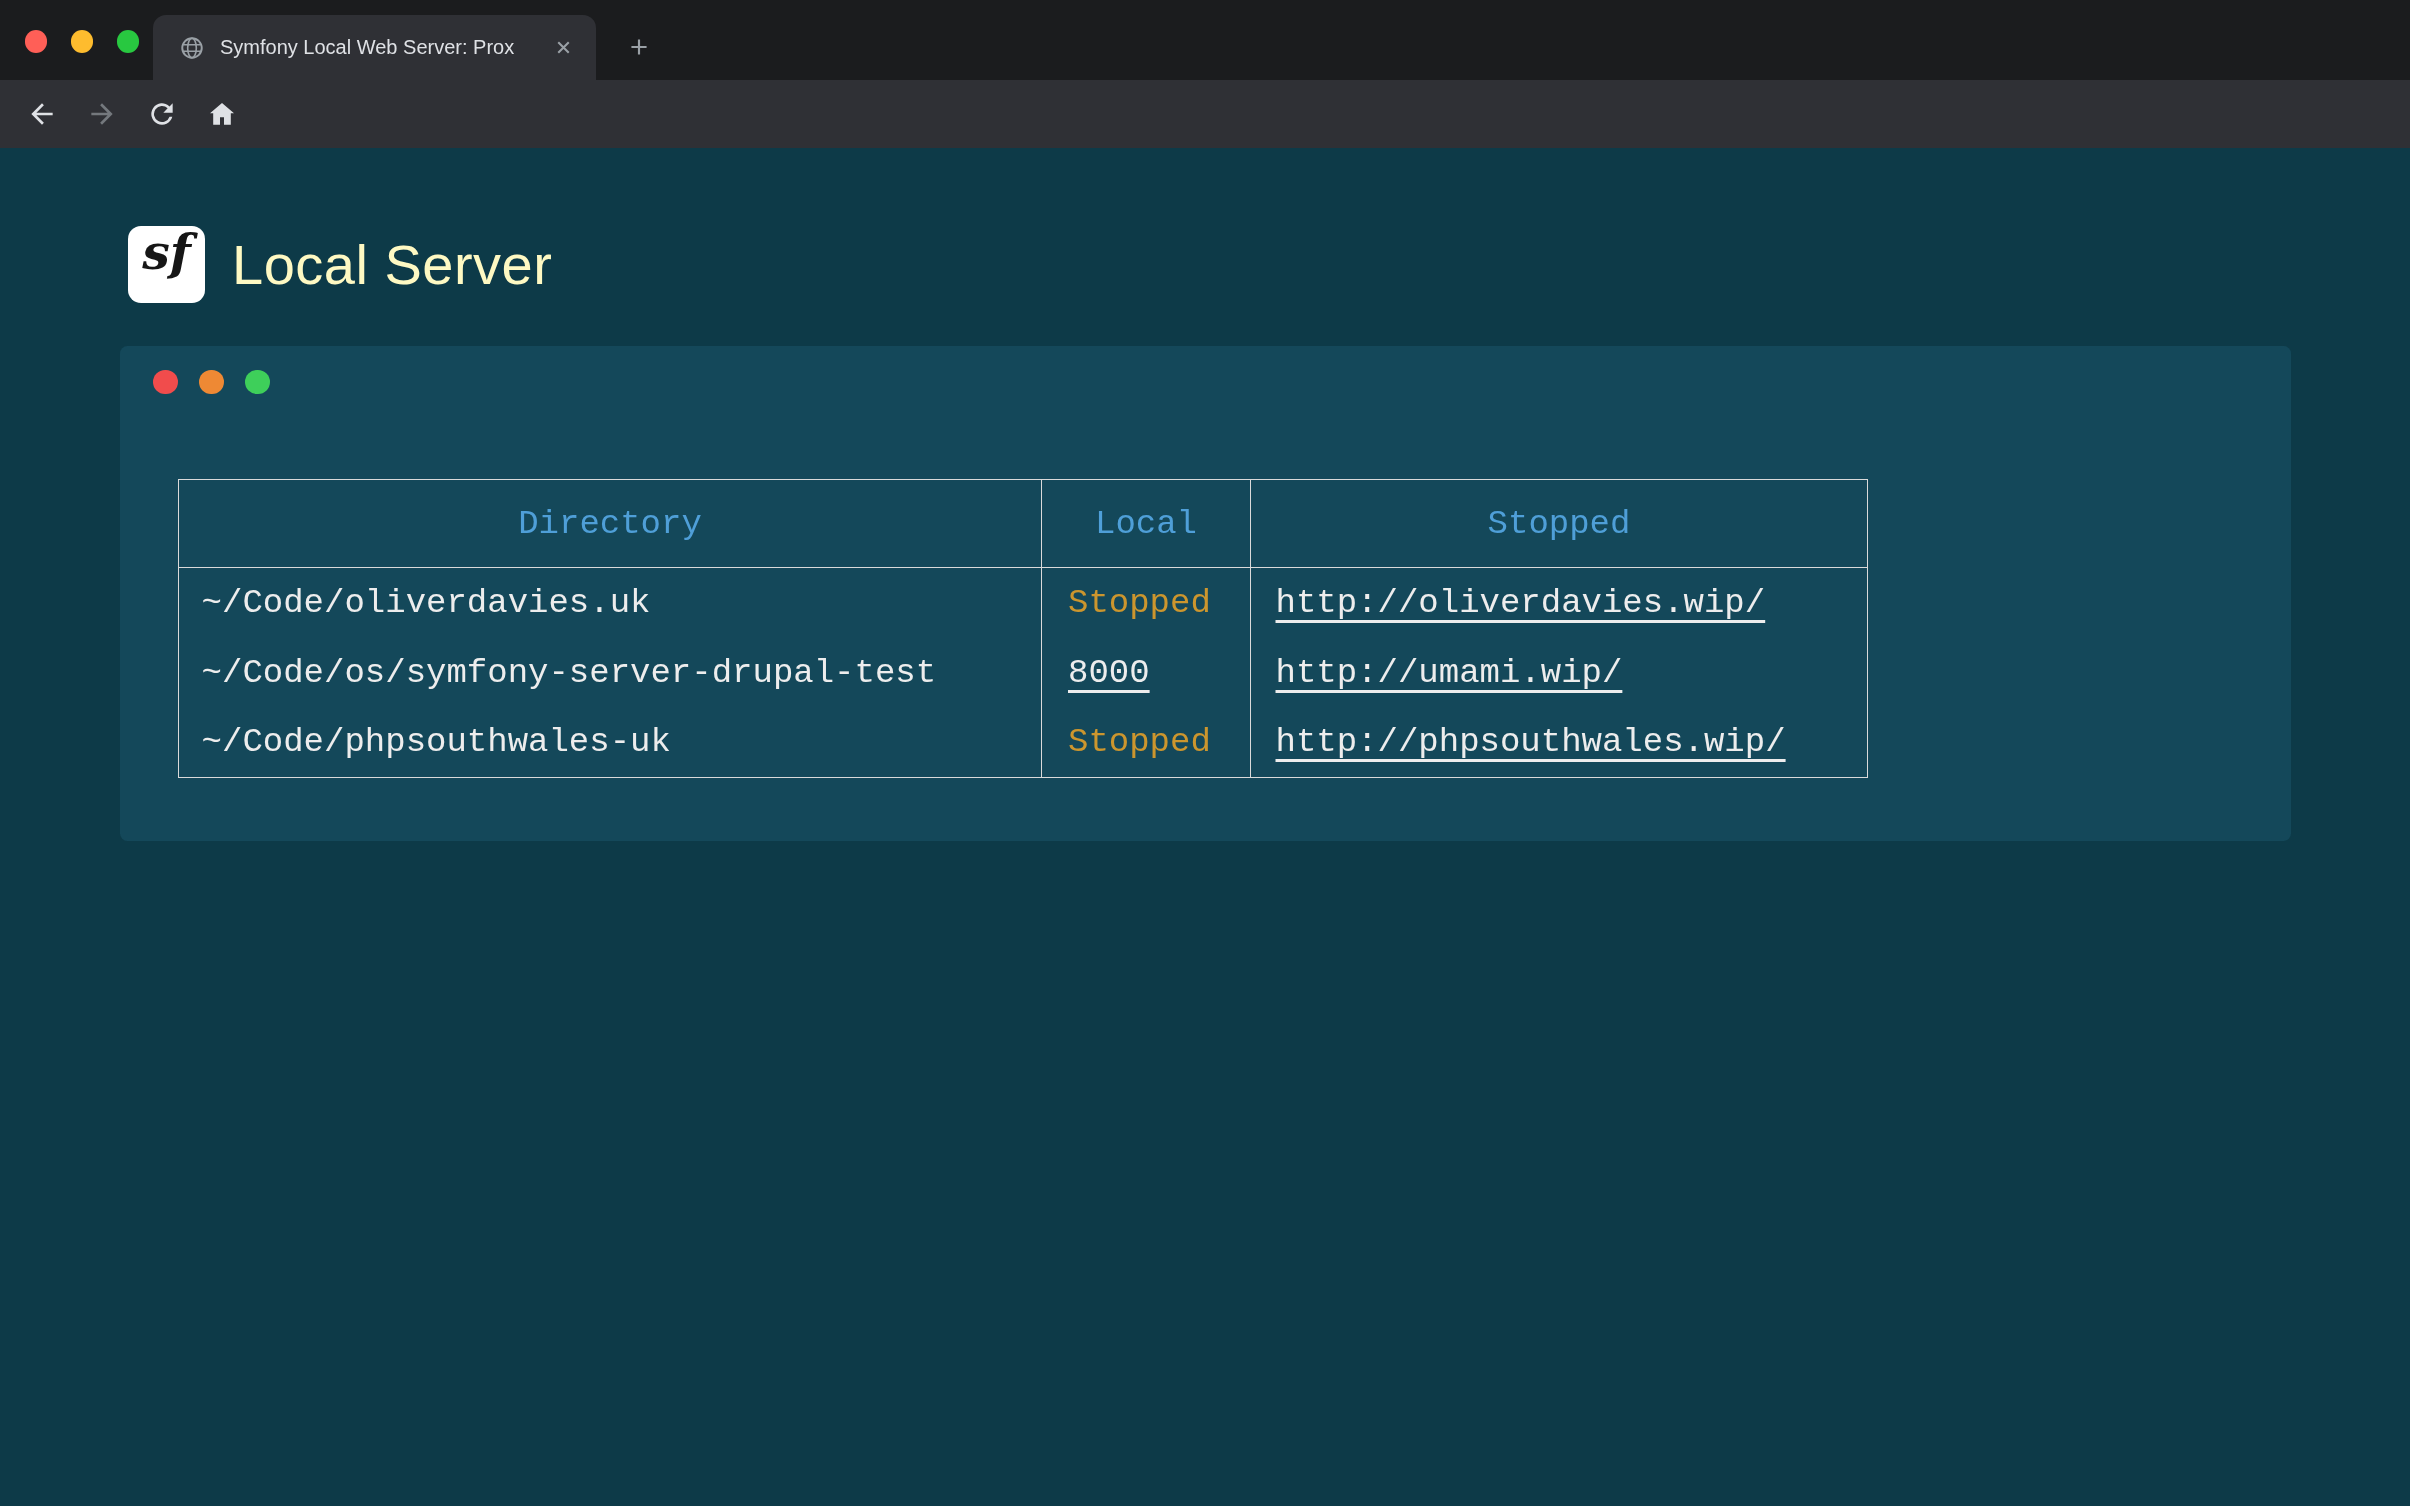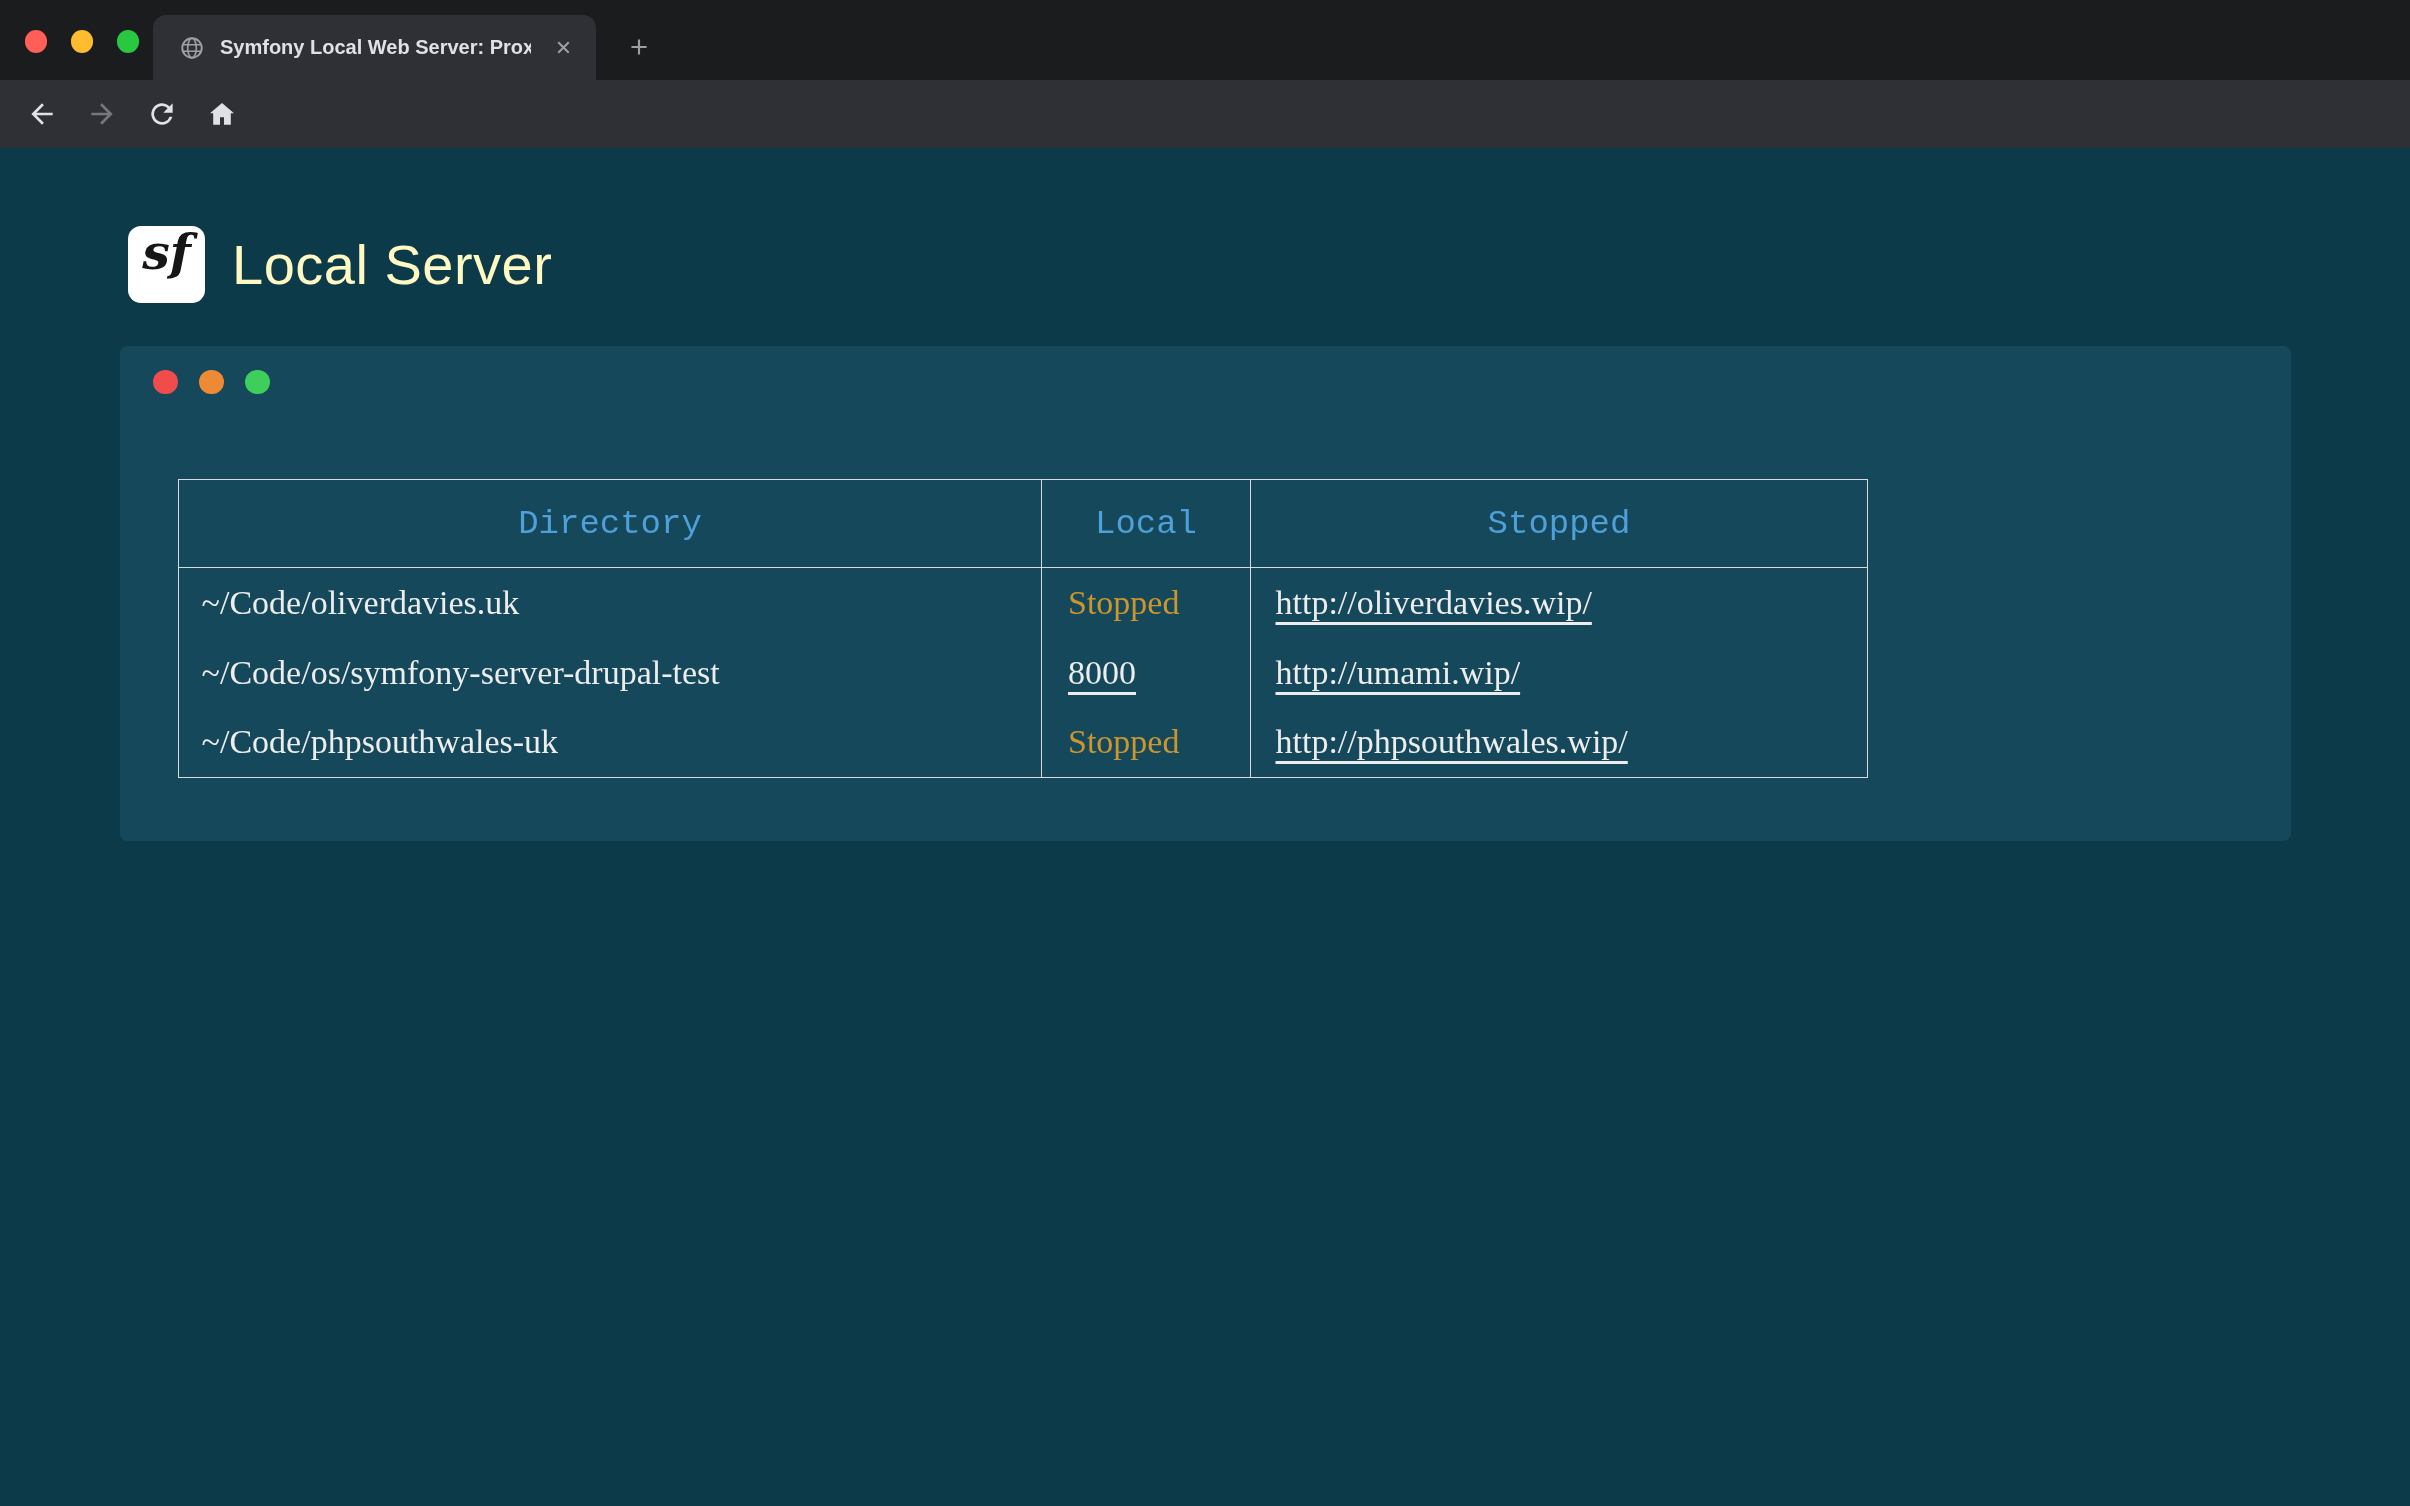--- a/index.html
+++ b/index.html
@@ -6,21 +6,21 @@
   html,body { width:2411px; height:1507px; overflow:hidden; }
   body { font-family:"Liberation Sans", sans-serif; background:#0d3a48; position:relative; }
 
   
   .tabstrip { position:absolute; top:0; left:0; width:2411px; height:80px; background:#1b1c1e; }
   .traffic { position:absolute; top:30px; left:24.5px; display:flex; gap:23.5px; }
   .traffic span { width:22.6px; height:22.6px; border-radius:50%; display:block; }
   .t-red{ background:#ff5f57; } .t-yellow{ background:#febc2e; } .t-green{ background:#28c840; }
 
   .tab { position:absolute; left:153px; top:15px; width:443px; height:65px; background:#2f3035;
-         border-radius:13px 13px 0 0; display:flex; align-items:center; padding:0 19px 0 26px;font-weight:bold; }
+         border-radius:13px 13px 0 0; display:flex; align-items:center; padding:0 19px 0 26px; }
   .tab-title { color:#dfe1e5; font-size:20px; white-space:nowrap; overflow:hidden; width:311px; margin-left:15px; }
   .tab-close { margin-left:auto; width:28px; height:28px; display:flex; align-items:center; justify-content:center; border-radius:50%; }
   .newtab-btn { position:absolute; left:616px; top:24.5px; width:45px; height:45px; display:flex; align-items:center; justify-content:center; border-radius:50%; }
 
   .toolbar { position:absolute; top:80px; left:0; width:2411px; height:68px; background:#2f3035; display:flex; align-items:center; }
   .nav-group { position:absolute; left:19px; top:0; height:68px; display:flex; align-items:center; gap:15px; }
   .icon-btn { width:45px; height:45px; display:flex; align-items:center; justify-content:center; border-radius:50%; }
 
   .omnibox { position:absolute; left:274px; top:86px; width:1363px; height:56px; background:#1f2023; border-radius:28px;
              display:flex; align-items:center; padding:0 17px; }
@@ -58,21 +58,21 @@
   .card-dots { position:absolute; left:33px; top:23.5px; display:flex; gap:21.7px; }
   .card-dots span { width:24.5px; height:24.5px; border-radius:50%; display:block; }
   .d-red{ background:#f14c4c; } .d-orange{ background:#ee8934; } .d-green{ background:#3ecf5a; }
 
   table.servers { position:absolute; left:58px; top:133px; width:1688px; border-collapse:collapse;
                   font-family:"Liberation Mono", monospace; font-size:34px; color:#ededed;
                   border:1.9px solid #dadada; table-layout:fixed; }
   table.servers col.c-dir{ width:863px; } table.servers col.c-port{ width:209px; } table.servers col.c-dom{ width:617px; }
   table.servers th { height:88px; color:#4f9fd8; font-weight:normal; text-align:center;
                      border-left:1.9px solid #dadada; border-right:1.9px solid #dadada; border-bottom:1.9px solid #dadada; }
-  table.servers td { height:70px; border-left:1.9px solid #dadada; border-right:1.9px solid #dadada; vertical-align:middle;font-family:Liberation Serif, serif; }
+  table.servers td { height:70px; border-left:1.9px solid #dadada; border-right:1.9px solid #dadada; vertical-align:middle; }
   td.dir-cell { padding-left:22.6px; }
   td.port-cell { padding-left:26px; }
   td.domain-cell { padding-left:24.5px; }
   .status-stopped { color:#cc962e; }
   a.srv-link { color:#ededed; text-decoration:underline; text-decoration-thickness:2.8px; text-underline-offset:7.5px;margin-top:9px; }
 
   svg { display:block; }
 </style>
 </head>
 <body>

